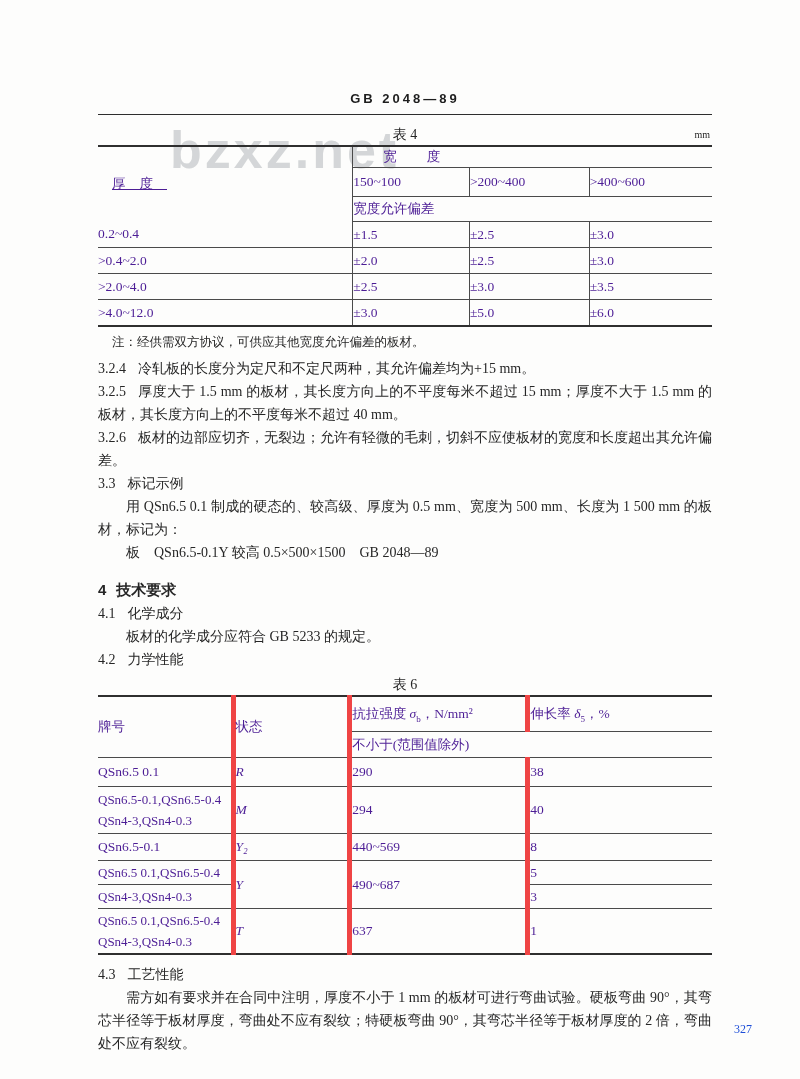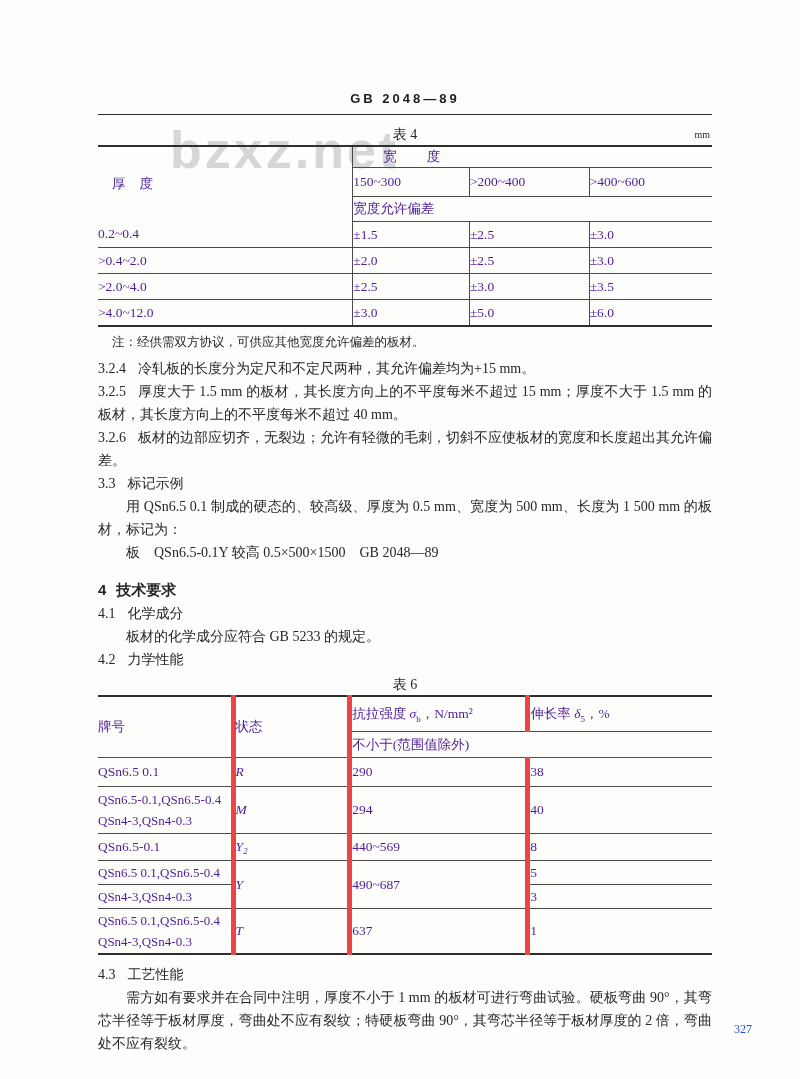--- a/index.html
+++ b/index.html
@@ -35,21 +35,21 @@
   .t6cap{margin-top:4px;height:20px;line-height:20px;font-size:14px;text-align:center;}
   
   table{width:100%;border-collapse:collapse;table-layout:fixed;background:transparent;}
   .t4{border-top:2px solid #2f2f2f;border-bottom:2px solid #2f2f2f;}
   .t6{border-top:2px solid #2f2f2f;border-bottom:2px solid #2f2f2f;}
   td{font-size:13.5px;text-align:left;vertical-align:middle;padding:0;color:#4c1d95;}
   .t4 .r-a td{height:20px;}
   .t4 .r-b td{height:28px;}
   .t4 .r-c td{height:24px;}
   .t4 .r-d td{height:25px;}
-  .t4 .cell-thick{letter-spacing:14px;text-indent:14px;}
+  .t4 .cell-thick{letter-spacing:14px;text-indent:14px;text-decoration:underline;}
   .t4 .wide-h{letter-spacing:30px;text-indent:30px;border-bottom:1px solid #4a4a4a;}
   .t4 .r-b td{border-bottom:1px solid #4a4a4a;}
   .t4 .r-c td{border-bottom:1px solid #4a4a4a;}
   .t4 .r-d td{border-bottom:1px solid #4a4a4a;}
   .t4 .r-d:last-child td{border-bottom:none;}
   .t4 .v-r{border-right:1px solid #4a4a4a;}
   .note{font-size:12.5px;margin-top:7px;padding-left:14px;height:17px;line-height:17px;}
   
   .t6 td{border-bottom:1px solid #4a4a4a;}
   .t6 .v-r{border-right:5px solid #ef4444;}
@@ -98,21 +98,21 @@
           <col style="width:19%">
           <col style="width:19.5%">
           <col style="width:20%">
         </colgroup>
       <tbody>
           <tr class="r-a">
         <td class="v-r cell-thick" rowspan="3">厚度</td>
         <td class="wide-h" colspan="3">宽度</td>
       </tr>
       <tr class="r-b">
-        <td class="v-r">150~300</td>
+        <td class="v-r">150~100</td>
         <td class="v-r">&gt;200~400</td>
         <td>&gt;400~600</td>
       </tr>
       <tr class="r-c">
         <td colspan="3">宽度允许偏差</td>
       </tr>
       <tr class="r-d">
         <td class="v-r">0.2~0.4</td>
         <td class="v-r">±1.5</td>
         <td class="v-r">±2.5</td>

